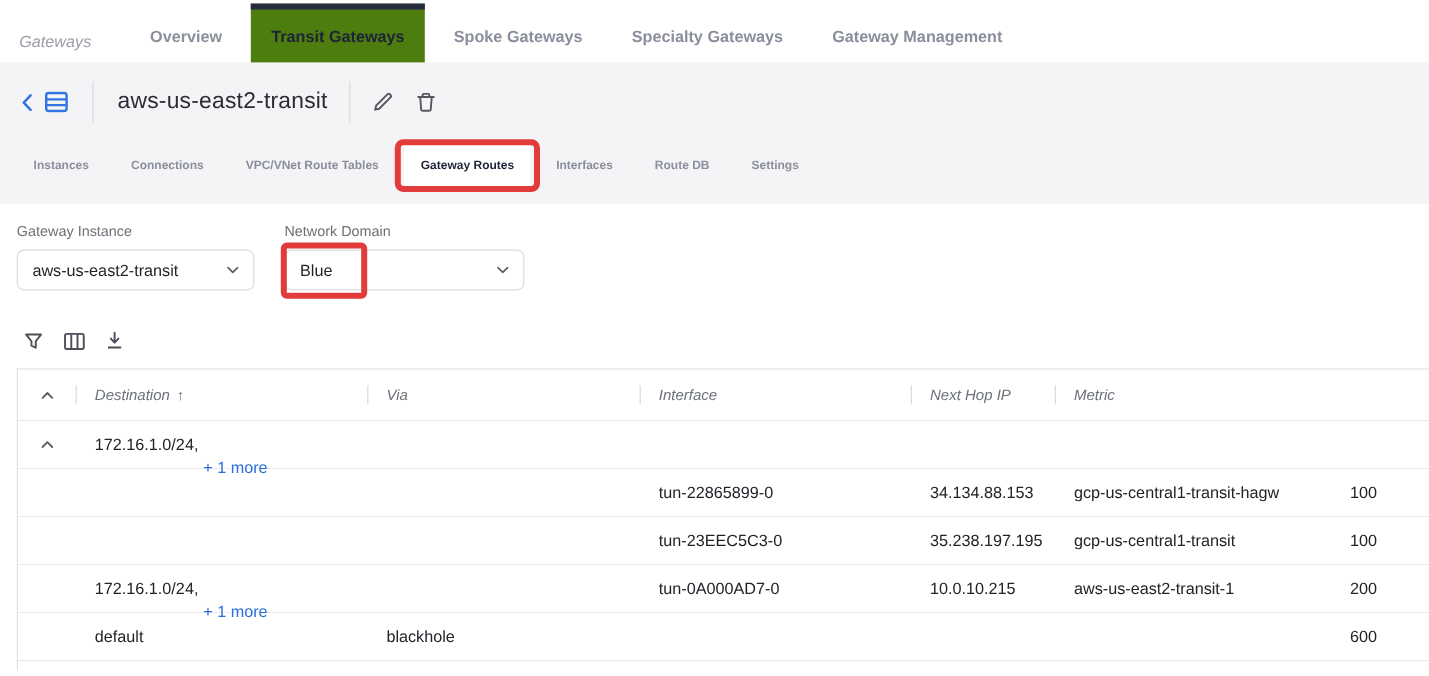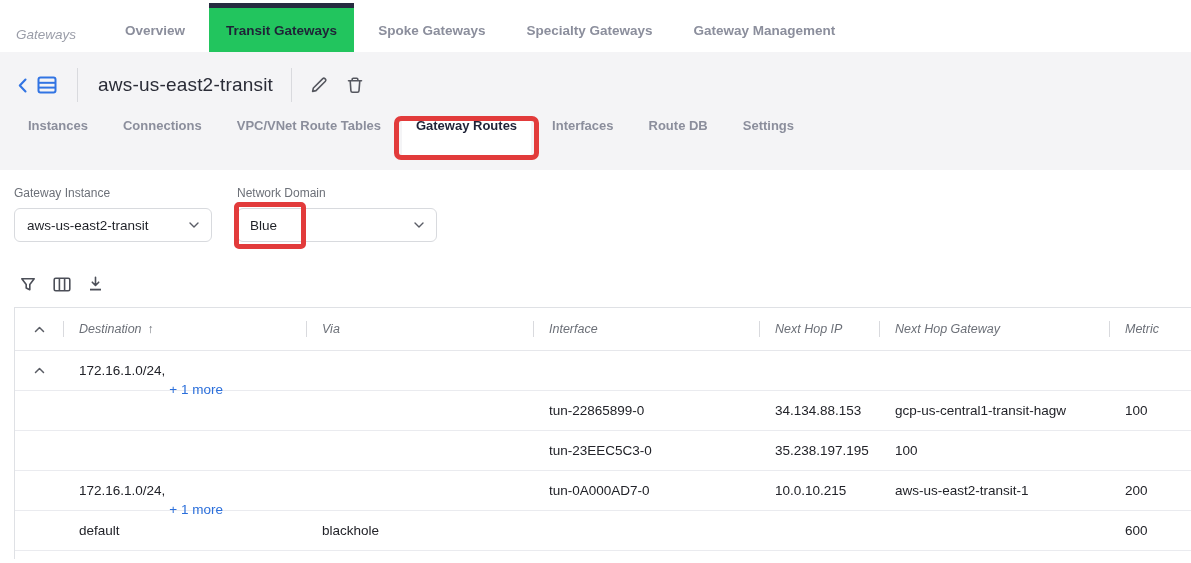--- a/index.html
+++ b/index.html
@@ -7,34 +7,34 @@
     font-family:"Liberation Sans","DejaVu Sans",sans-serif; }
 
   
   .topnav { height:52px; background:#fff; display:flex; align-items:stretch; }
   .crumb { align-self:center; margin:16px 32px 0 16px; font-style:italic;
     color:#9a9da8; font-size:13.5px; }
   .toptabs { display:flex; }
   .toptab { display:flex; align-items:center; padding:0 17px; margin-right:7px;
     margin-top:3px; border-top:5px solid transparent; font-weight:700;
     font-size:13.5px; color:#8b8e9c; cursor:pointer; white-space:nowrap; }
-  .toptab.active { border-top-color:#262b40; background:#22c55e; color:#1f2337; }
+  .toptab.active { border-top-color:#262b40; background:#4d7c0f; color:#1f2337; }
 
   
   .band { height:118px; background:#f4f4f6; }
   .title-row { height:66px; display:flex; align-items:center; padding-left:18px; }
   .icon-btn { display:inline-flex; align-items:center; justify-content:center;
     cursor:pointer; }
   .title-row .icon-btn { margin-right:10px; }
   .vdiv { width:1px; height:34px; background:#d9dade; margin:0 20px 0 10px; }
   .vdiv.r { margin:0 18px; }
   h1 { font-size:19px; font-weight:500; color:#2a2c37; letter-spacing:.2px; }
   .subtabs { height:40px; display:flex; align-items:stretch; padding-left:14px; }
-  .subtab { display:flex; align-items:flex-start; padding:0 14px; margin-right:7px;
-    font-size:13px; font-weight:700; color:#8b8e9c; position:relative;
+  .subtab { display:flex; align-items:center; padding:0 14px; margin-right:7px;
+    font-size:10px; font-weight:700; color:#8b8e9c; position:relative;
     cursor:pointer; white-space:nowrap; }
   .subtab.active { background:#fff; color:#1f2337; }
   .annot-tab { position:absolute; left:-8px; right:-8px; top:-2px; bottom:-2px;
     border:5px solid #e23b3b; border-radius:7px; pointer-events:none; }
 
   
   .filters { display:flex; gap:25px; padding:16px 0 0 14px; background:#fff; }
   .filter-group label { display:block; font-size:12px; color:#6c7078;
     margin-bottom:8px; }
   .select { width:198px; height:34px; border:1px solid #d8dade; border-radius:6px;
@@ -197,23 +197,20 @@
           <div class="th">
             <span>Via</span>
           </div>
           <div class="th">
             <span>Interface</span>
           </div>
           <div class="th">
             <span>Next Hop IP</span>
           </div>
           <div class="th">
-            <span>Next Hop Gateway</span>
-          </div>
-          <div class="th">
             <span>Metric</span>
           </div>
         </div>
       <div id="tbody">
           <div class="trow">
             <div class="td c0">
               <svg width="11" height="7" viewBox="0 0 11 7">
                 <path d="M1.5 5.5 L5.5 1.5 L9.5 5.5" stroke="#595c64" stroke-width="1.5" fill="none" stroke-linecap="round" stroke-linejoin="round"></path>
               </svg>
             </div>
@@ -266,20 +263,23 @@
             <div class="td">
               <span></span>
             </div>
             <div class="td">
               <span>tun-23EEC5C3-0</span>
             </div>
             <div class="td">
               <span>35.238.197.195</span>
             </div>
             <div class="td">
+              <span>gcp-us-central1-transit</span>
+            </div>
+            <div class="td">
               <span>100</span>
             </div>
           </div>
           <div class="trow">
             <div class="td c0"></div>
             <div class="td">
               <span>172.16.1.0/24,</span>
               <span class="more">+ 1 more</span>
             </div>
             <div class="td">

